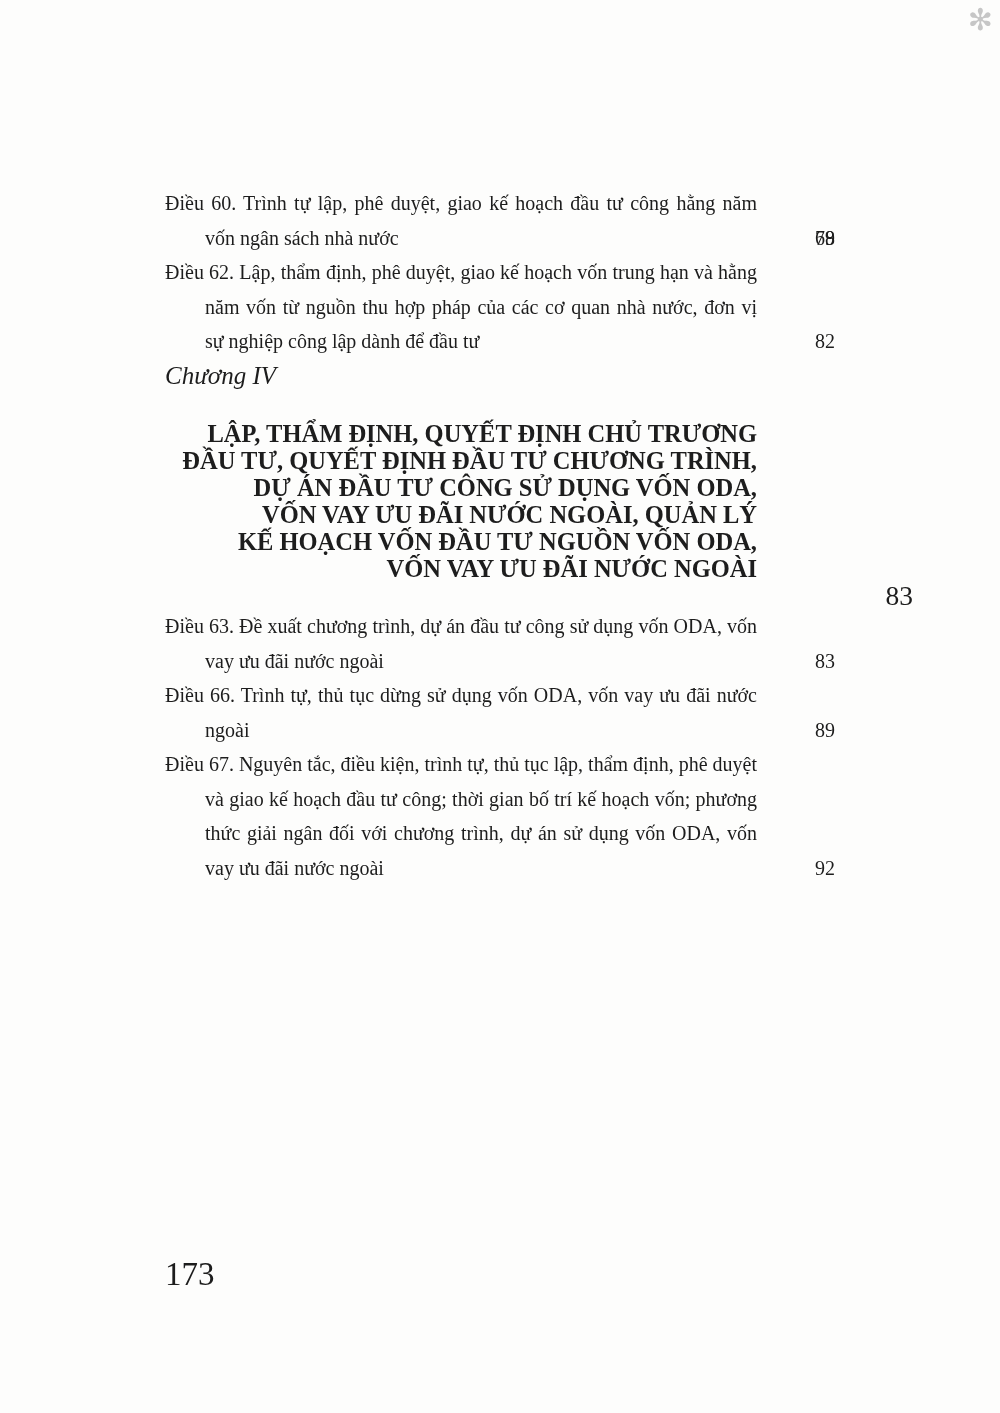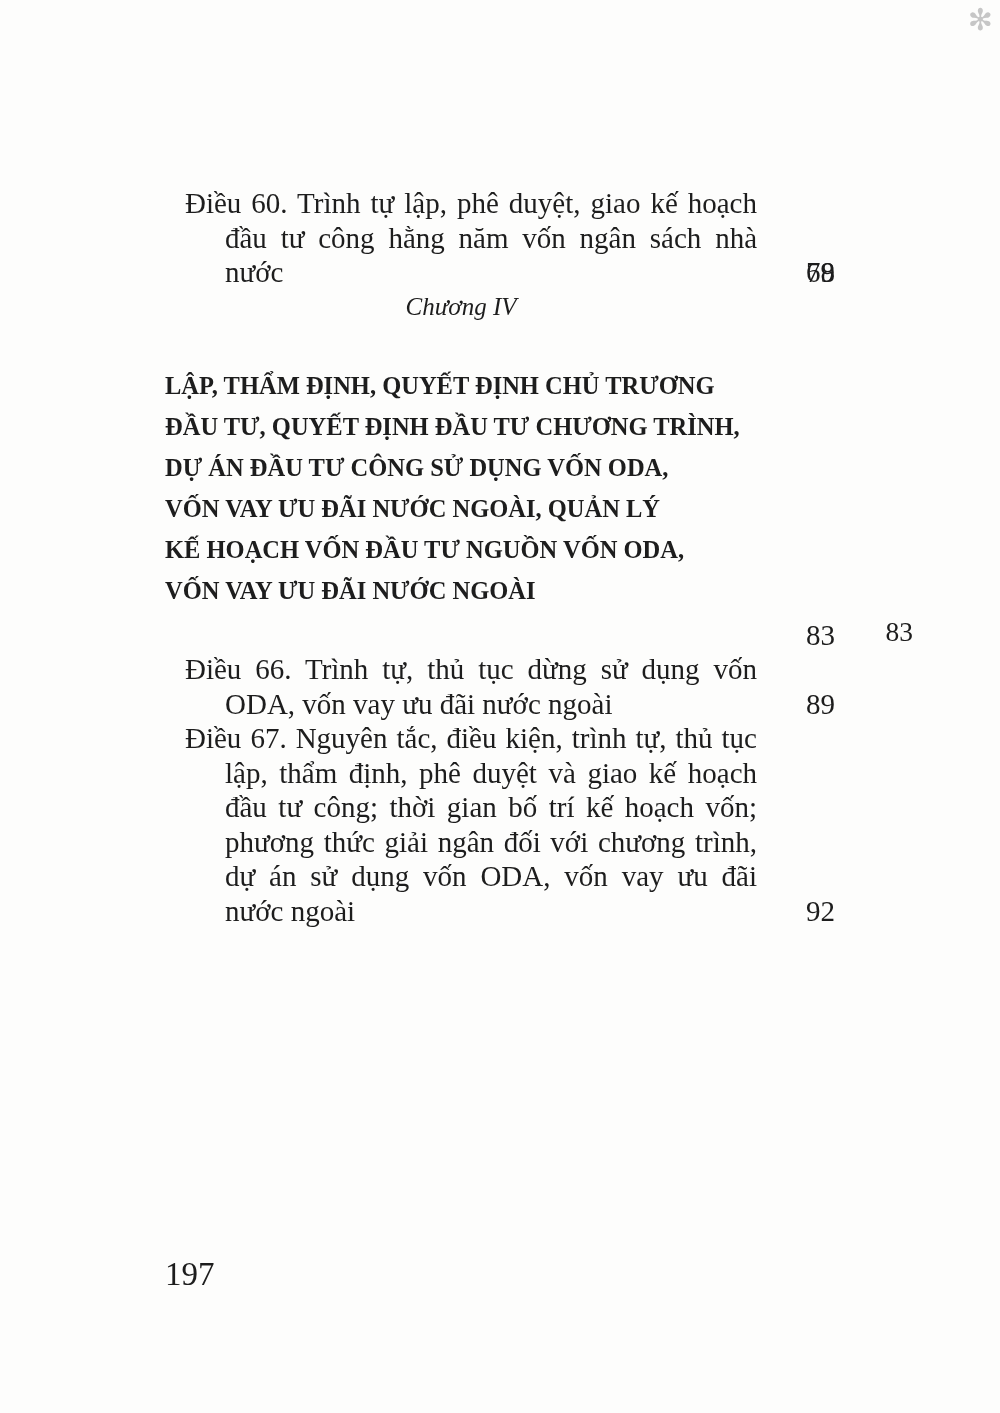--- a/index.html
+++ b/index.html
@@ -29,47 +29,45 @@
     font-family: "DejaVu Sans", sans-serif;
   }
   .content {
     position: absolute;
     left: 165px;
     top: 186px;
     width: 670px;
   }
   .toc-entry {
     position: relative;
-    font-size: 29px;
+    font-size: 20px;
     line-height: 34.5px;
     text-align: justify;
     padding: 0 78px 0 40px;
     text-indent: -40px;
-    margin-left: 20px;
   }
   .entry-page {
     position: absolute;
     right: 0;
     bottom: 0;
     text-indent: 0;
     text-align: left;
   }
   .chapter-label {
     font-style: italic;
     font-size: 25px;
     line-height: 34.5px;
-    text-align: center;
     padding-right: 78px;
   }
   .chapter-title-block {
     position: relative;
     font-weight: bold;
     font-size: 24.5px;
-    line-height: 41px;
-    text-align: left;
+    line-height: 27px;
+    text-align: right;
     padding-right: 78px;
     white-space: pre-line;
   }
   .chapter-page {
     position: absolute;
     right: -78px;
     bottom: 0;
     font-weight: normal;
     font-size: 27.5px;
     white-space: normal;
@@ -93,46 +91,51 @@
 
     <div class="toc-entry">
       <span>Điều 60. Trình tự lập, phê duyệt, giao kế hoạch đầu tư công hằng năm vốn ngân sách nhà nước</span>
       <span class="entry-page">79</span>
     </div>
 
     <div class="toc-entry">
       <span class="entry-page">68</span>
     </div>
 
+    <div class="toc-entry">
+      <span>Điều 62. Lập, thẩm định, phê duyệt, giao kế hoạch vốn trung hạn và hằng năm vốn từ nguồn thu hợp pháp của các cơ quan nhà nước, đơn vị sự nghiệp công lập dành để đầu tư</span>
+      <span class="entry-page">82</span>
+    </div>
 
     <div class="chapter-label">Chương IV</div>
 
     <div class="chapter-title-block">
       <span>LẬP, THẨM ĐỊNH, QUYẾT ĐỊNH CHỦ TRƯƠNG
 ĐẦU TƯ, QUYẾT ĐỊNH ĐẦU TƯ CHƯƠNG TRÌNH,
 DỰ ÁN ĐẦU TƯ CÔNG SỬ DỤNG VỐN ODA,
 VỐN VAY ƯU ĐÃI NƯỚC NGOÀI, QUẢN LÝ
 KẾ HOẠCH VỐN ĐẦU TƯ NGUỒN VỐN ODA,
 VỐN VAY ƯU ĐÃI NƯỚC NGOÀI</span>
       <span class="chapter-page">83</span>
     </div>
 
     <div class="toc-entry">
+      <span>Điều 63. Đề xuất chương trình, dự án đầu tư công sử dụng vốn ODA, vốn vay ưu đãi nước ngoài</span>
       <span class="entry-page">83</span>
     </div>
 
 
 
     <div class="toc-entry">
       <span>Điều 66. Trình tự, thủ tục dừng sử dụng vốn ODA, vốn vay ưu đãi nước ngoài</span>
       <span class="entry-page">89</span>
     </div>
 
     <div class="toc-entry">
       <span>Điều 67. Nguyên tắc, điều kiện, trình tự, thủ tục lập, thẩm định, phê duyệt và giao kế hoạch đầu tư công; thời gian bố trí kế hoạch vốn; phương thức giải ngân đối với chương trình, dự án sử dụng vốn ODA, vốn vay ưu đãi nước ngoài</span>
       <span class="entry-page">92</span>
     </div>
 
   </div>
 
-  <div class="page-footer">197</div>
+  <div class="page-footer">173</div>
 
 </div>
 
 </body></html>

